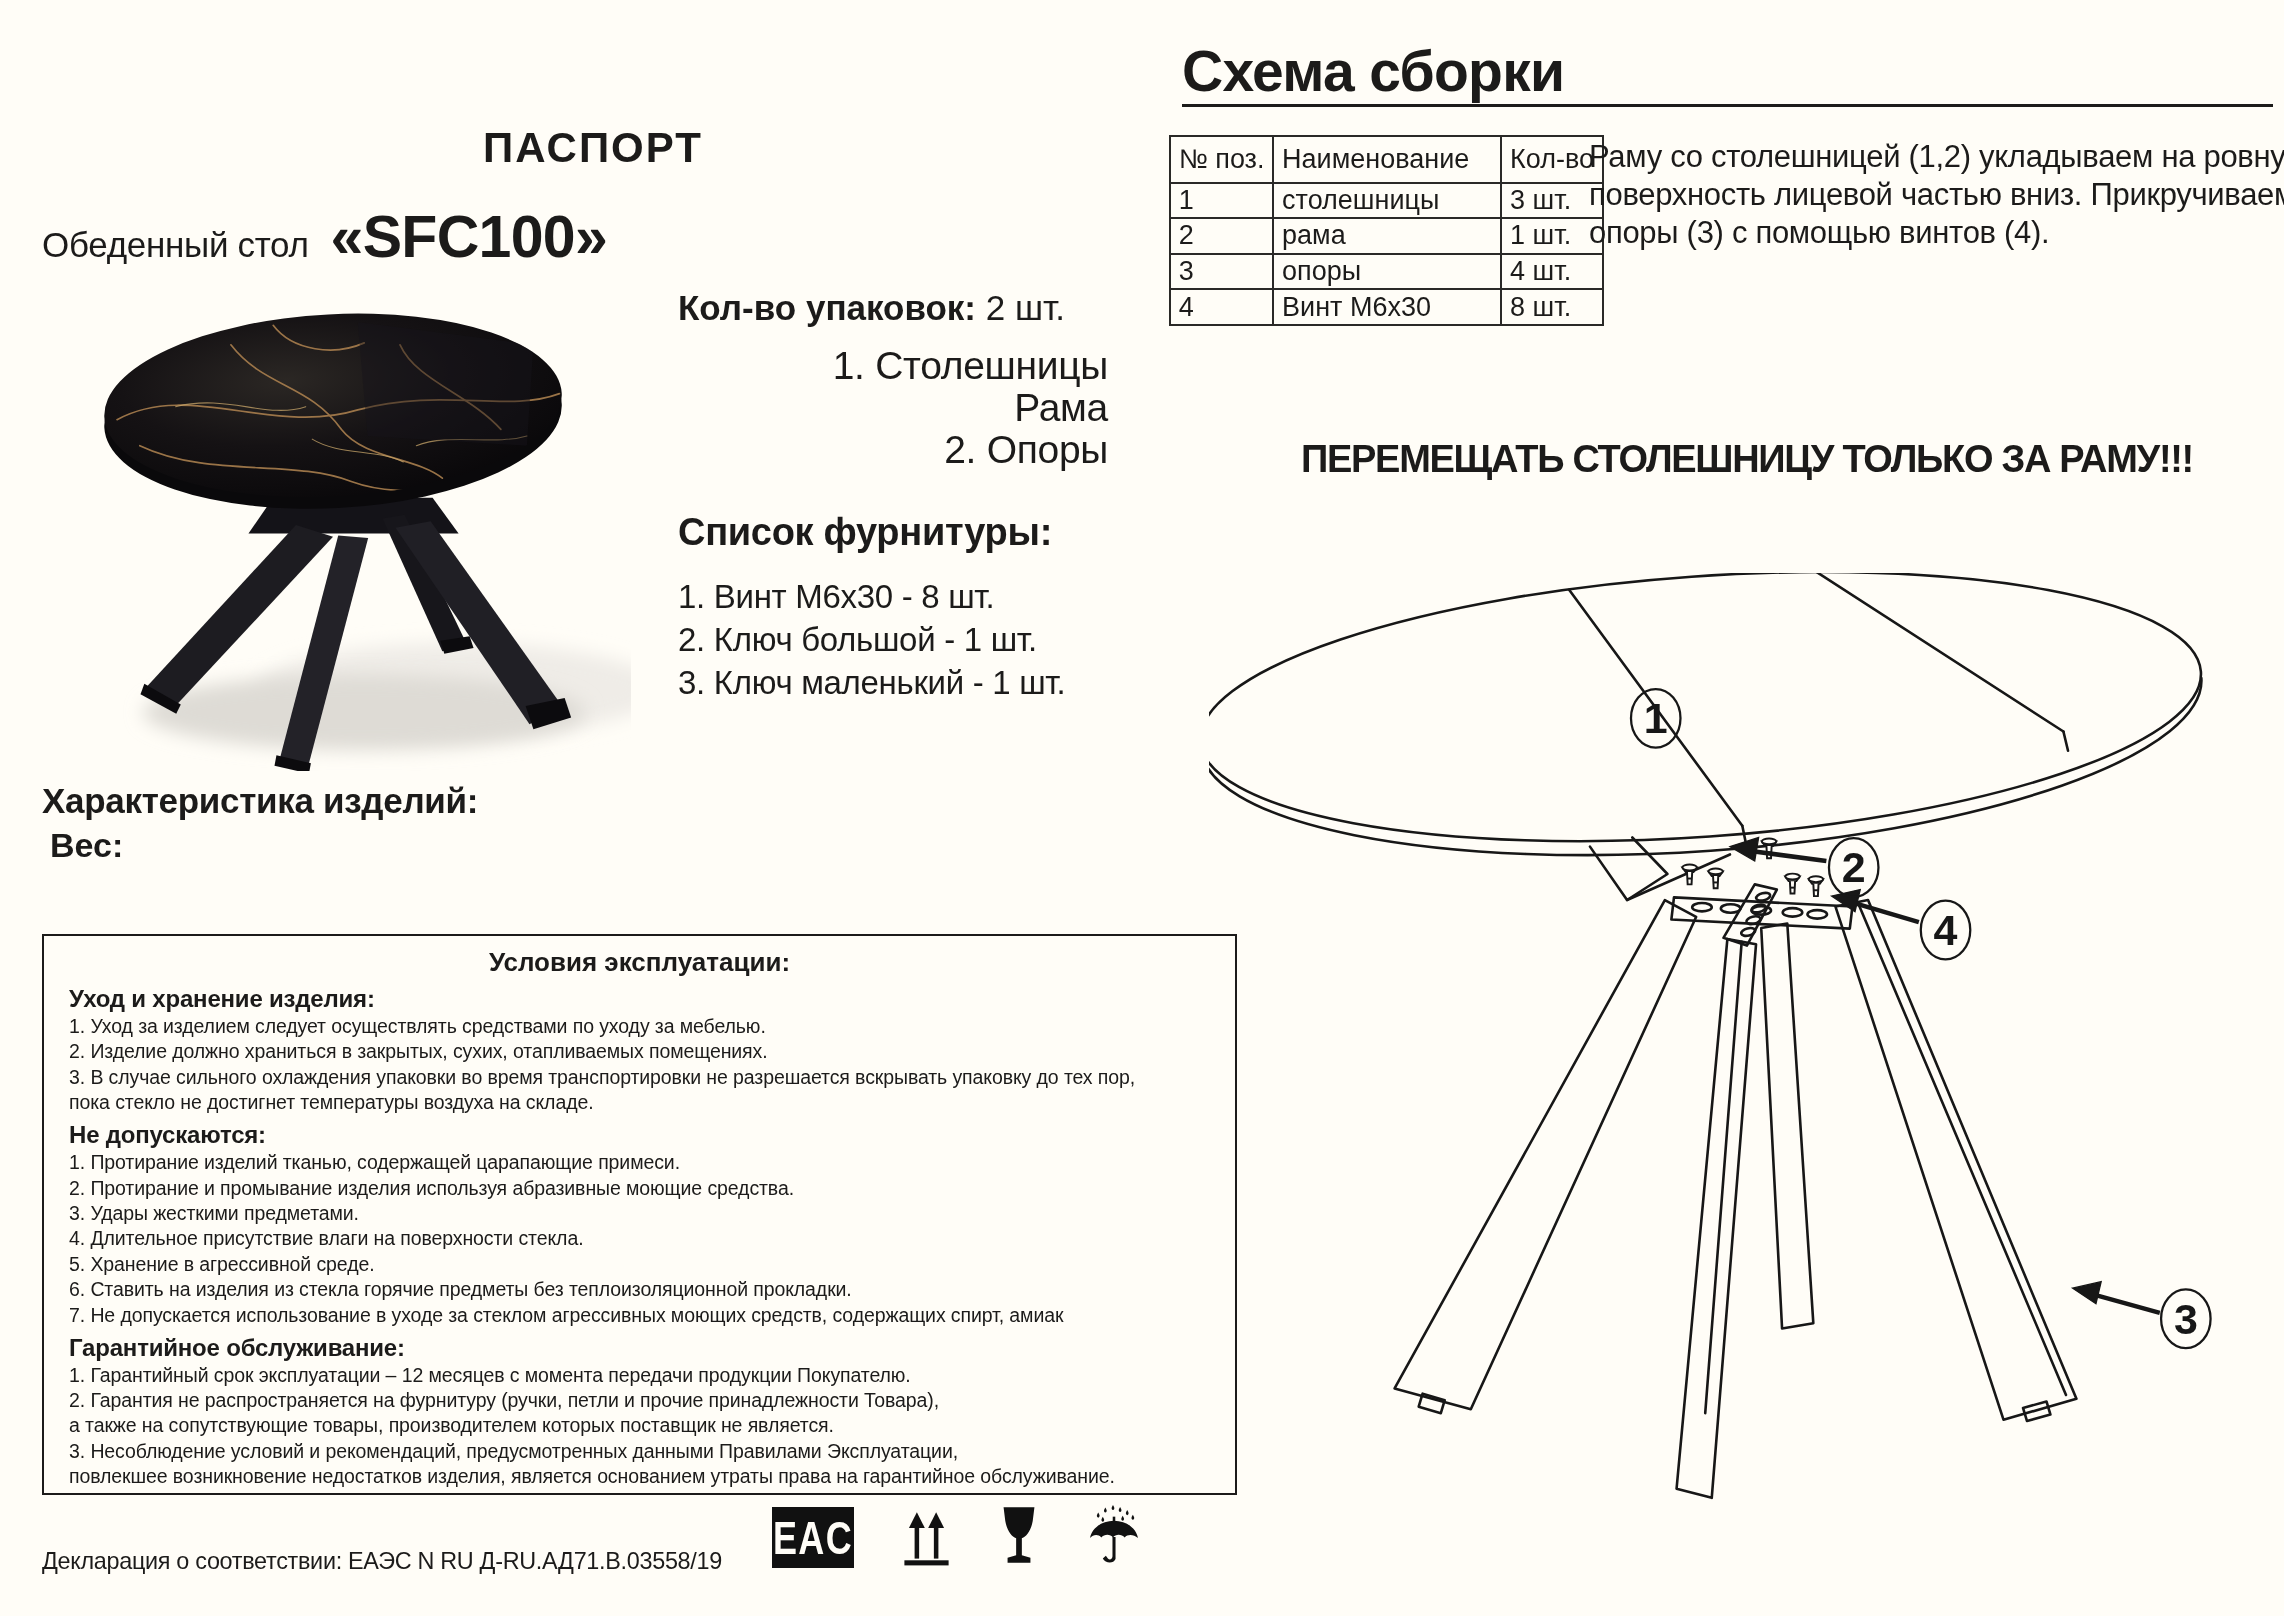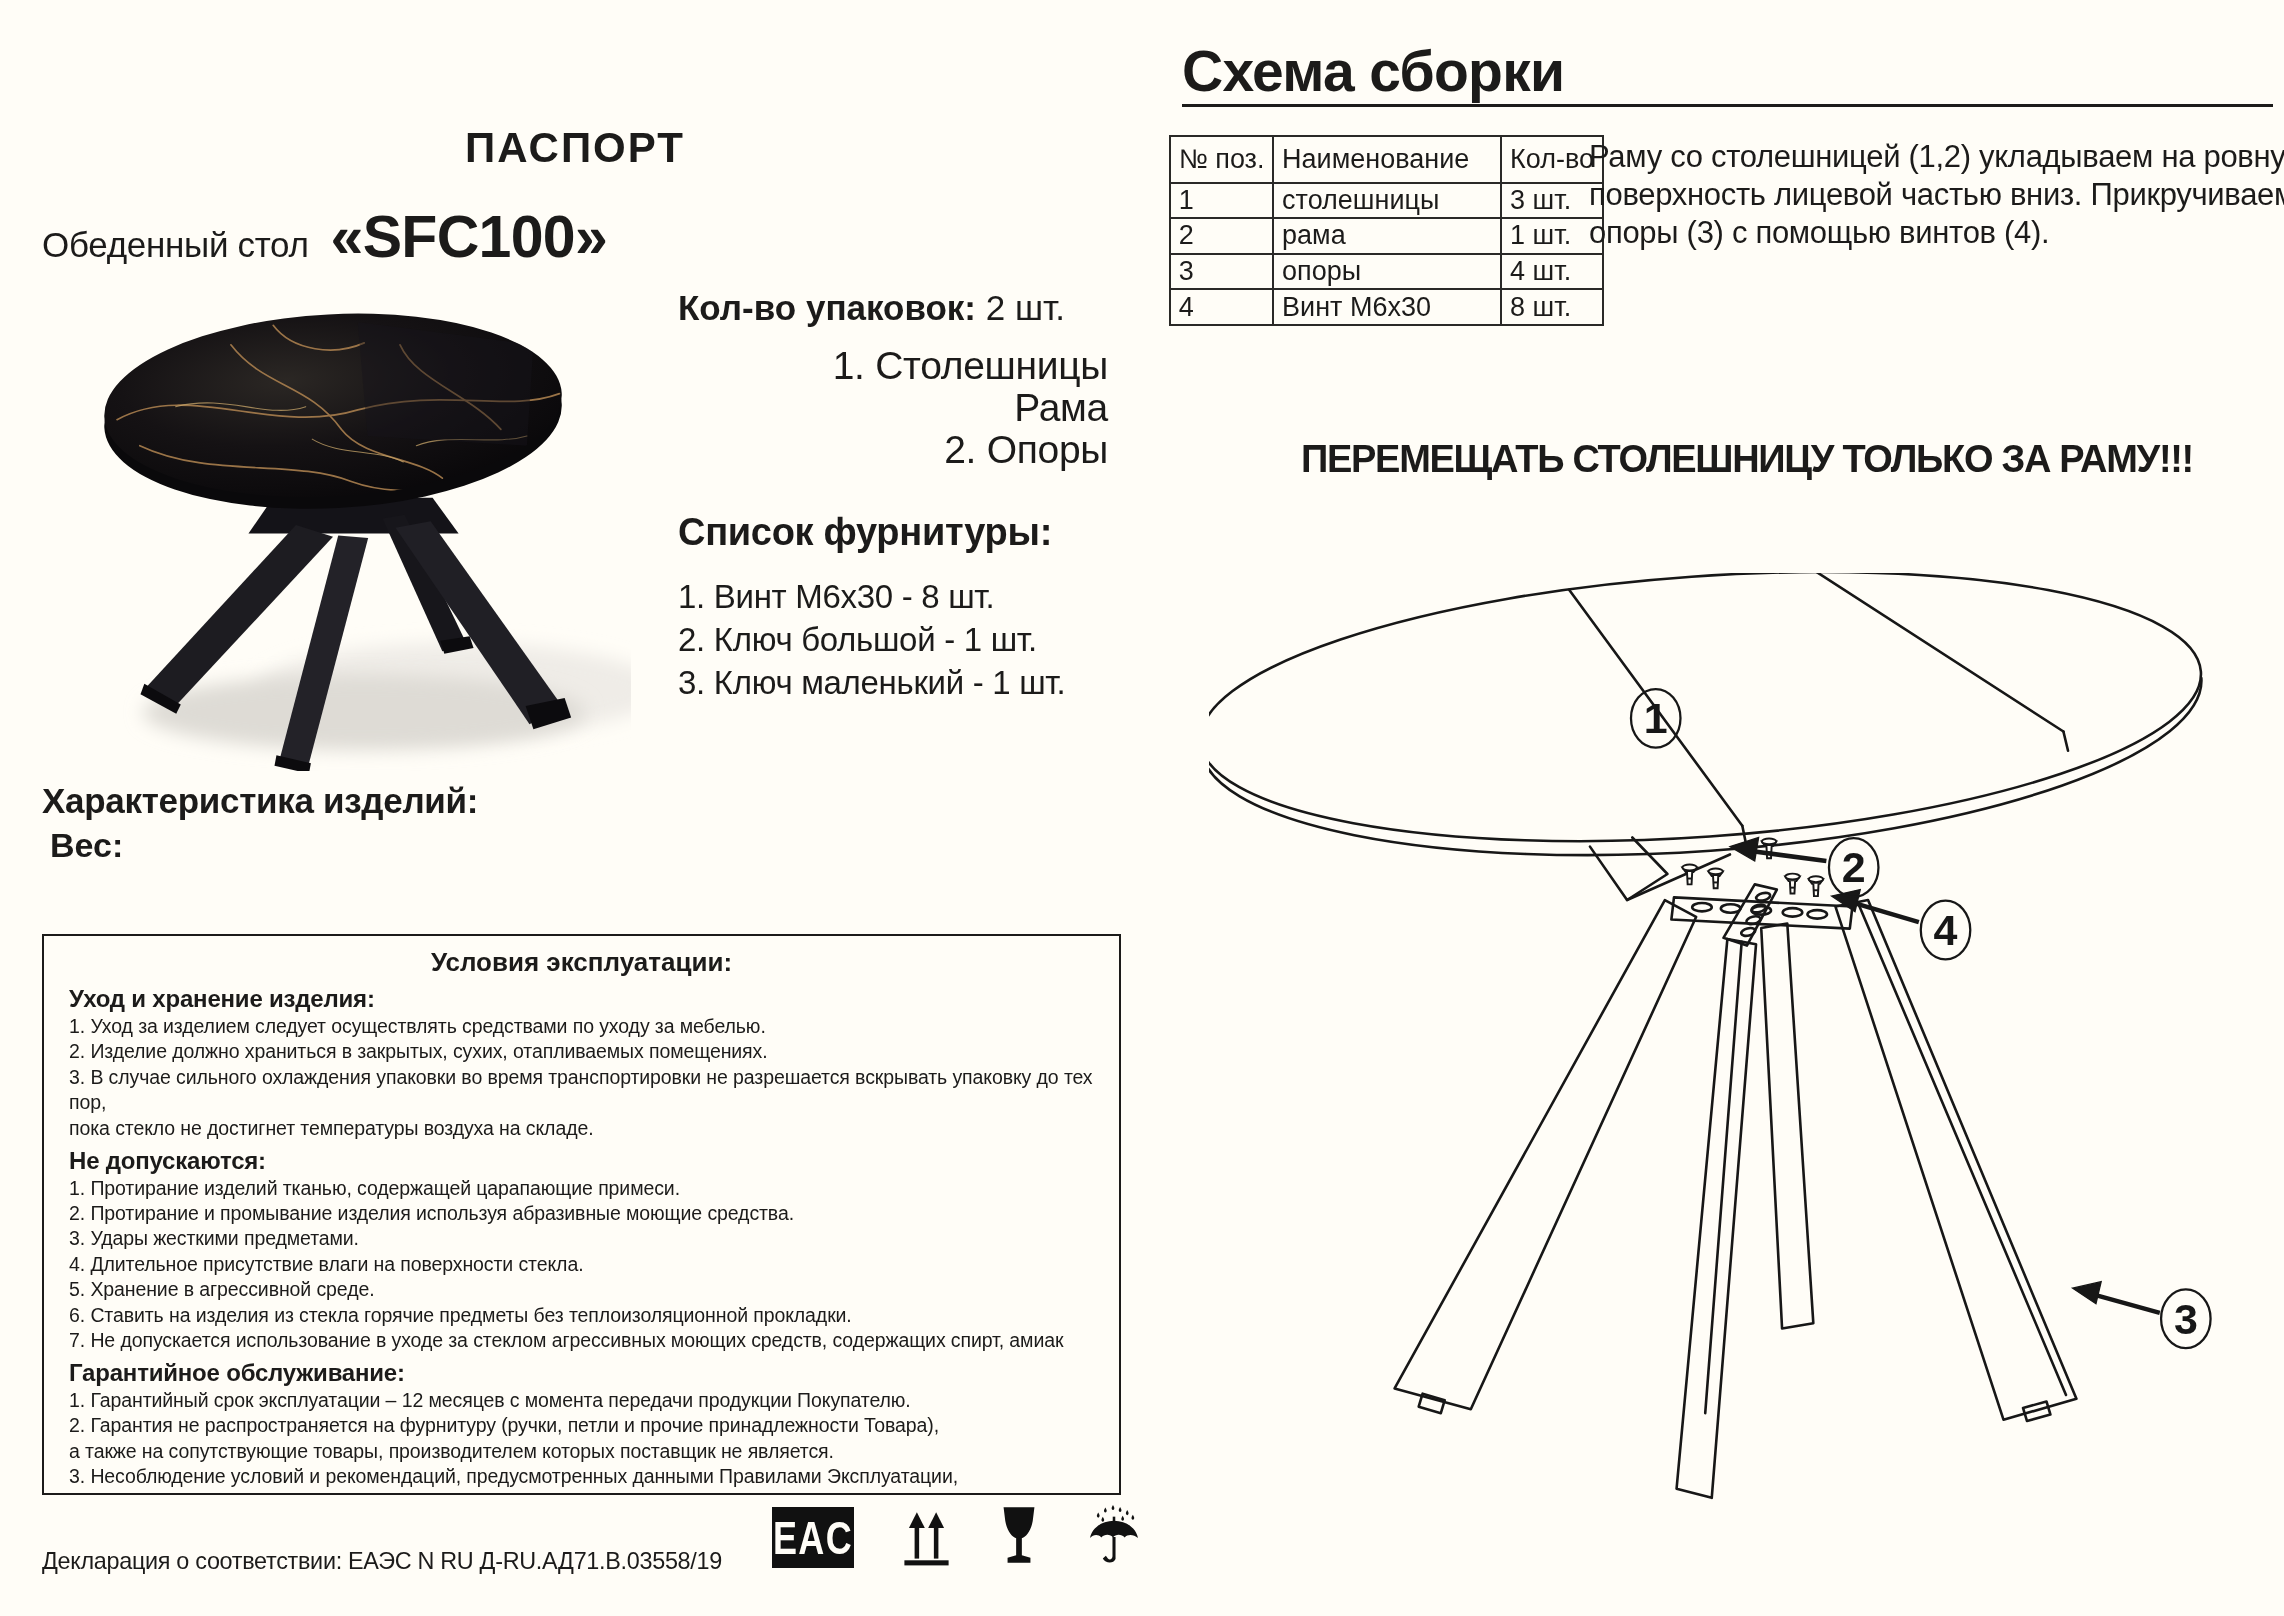--- a/index.html
+++ b/index.html
@@ -7,42 +7,42 @@
     position:relative;
     width:2284px;height:1616px;
     background:#fffdf7;
     font-family:"Liberation Sans", sans-serif;
     color:#1c1b1a;
     overflow:hidden;
   }
   .abs{position:absolute;}
   
   .passport-title{
-    left:321px;top:124px;width:508px;
+    left:339px;top:124px;width:508px;
     font-size:42px;font-weight:700;letter-spacing:2px;text-align:center;
   }
   .product-line{left:42px;top:203px;display:flex;align-items:baseline;gap:22px;white-space:nowrap;}
   .product-label{font-size:35px;letter-spacing:-0.3px;}
   .product-name{font-size:59px;font-weight:700;letter-spacing:-0.7px;}
   .photo-wrap{left:78px;top:283px;width:553px;height:488px;}
   .info-block{left:678px;top:288px;width:430px;}
   .pkg-line{font-size:35px;white-space:nowrap;}
   .pkg-line b{font-weight:700;}
   .pkg-items{margin-top:17px;font-size:39px;line-height:42px;letter-spacing:-0.3px;text-align:right;}
   .pkg-items .indent{padding-left:36px;}
   .hw-title{margin-top:40px;font-size:38px;font-weight:700;letter-spacing:-0.3px;}
   .hw-items{margin-top:21px;font-size:33px;line-height:43px;letter-spacing:-0.3px;}
   .char-block{left:42px;top:781px;width:1042px;}
   .char-title{font-size:35px;font-weight:700;letter-spacing:-0.3px;}
   .char-materials{margin-top:18px;font-size:34px;letter-spacing:-0.3px;}
   .char-materials b{font-weight:700;}
   .char-weight{margin-top:5.2px;font-size:34px;font-weight:700;margin-left:8px;}
   
   .cond-box{
-    left:42px;top:934px;width:1079px;height:561px;
+    left:42px;top:934px;width:1195px;height:561px;
     border:2.6px solid #1c1b1a;box-sizing:border-box;
     padding:10.4px 25px;overflow:hidden;
   }
   .cond-title{font-size:26px;font-weight:700;text-align:center;line-height:33px;}
   .cond-heading{font-size:24px;font-weight:700;line-height:30px;margin-top:4.6px;letter-spacing:-0.2px;}
   .cond-line{font-size:19.5px;line-height:25.4px;letter-spacing:-0.1px;}
   .declaration{left:42px;top:1548px;font-size:23.4px;letter-spacing:-0.3px;white-space:nowrap;}
   .icons-row{left:772px;top:1505px;display:flex;align-items:flex-end;gap:47px;height:63px;}
   .eac-mark{width:82px;height:61px;background:#111;display:flex;align-items:center;justify-content:center;}
   .eac-mark span{color:#fffdf7;font-size:36px;font-weight:700;letter-spacing:1.3px;transform:scaleY(1.3);}

